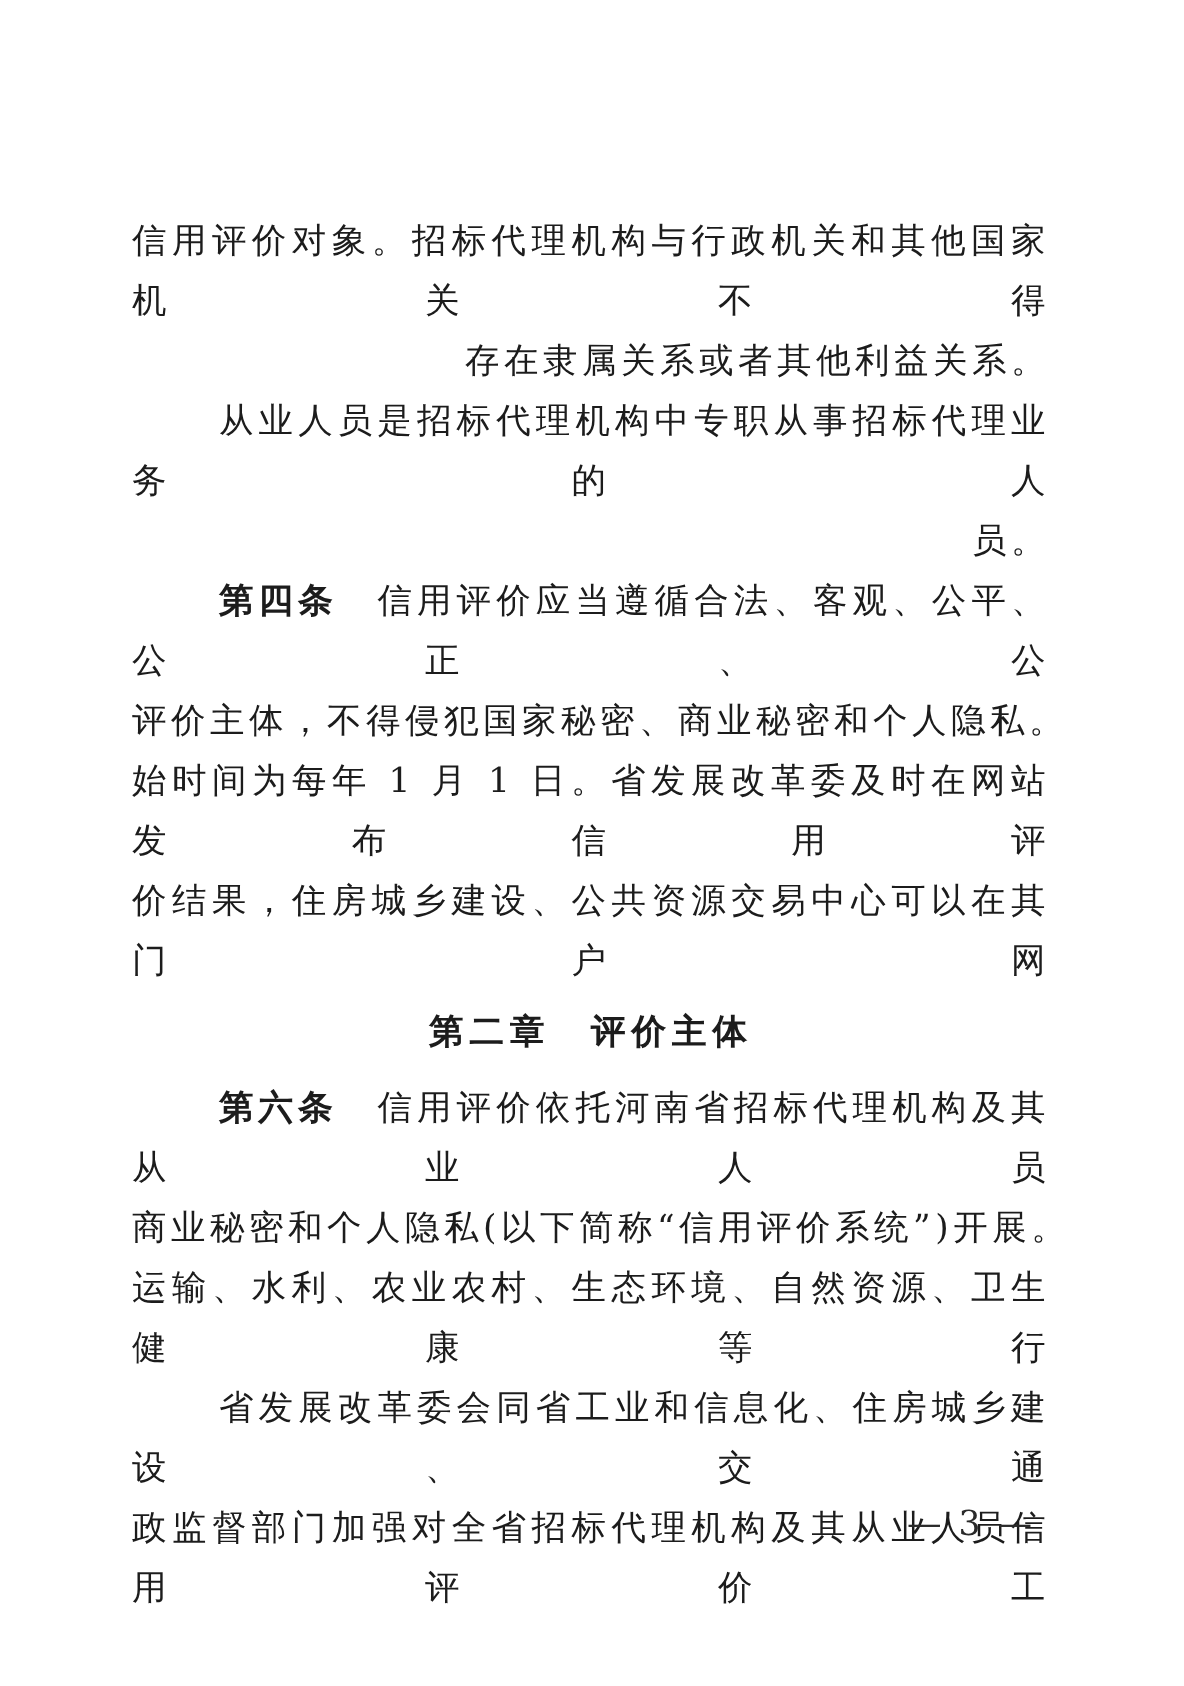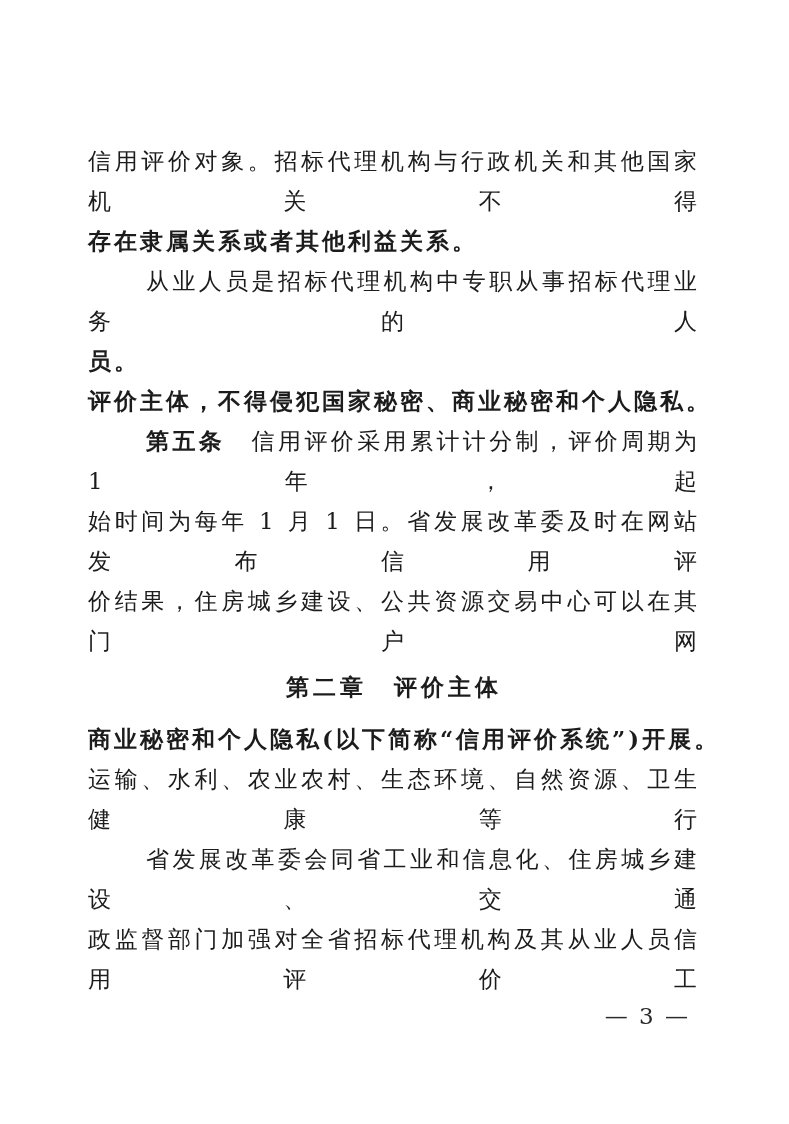--- a/index.html
+++ b/index.html
@@ -27,22 +27,21 @@
     line-height: 40px;
     letter-spacing: 3px;
     white-space: nowrap;
   }
   .align-justify {
     white-space: normal;
     text-align: justify;
     text-align-last: justify;
   }
   .align-left {
-    text-align: left;
-    font-weight: bold;
+    text-align: right;
   }
   .align-center {
     white-space: normal;
     text-align: center;
     text-align-last: center;
   }
   .indent {
     text-indent: 58px;
   }
   .chapter-heading {
@@ -66,24 +65,25 @@
 </style>
 </head>
 <body>
 
 <div class="page">
   <div class="content">
       <div class="line align-justify">信用评价对象。招标代理机构与行政机关和其他国家机关不得</div>
       <div class="line align-left">存在隶属关系或者其他利益关系。</div>
       <div class="line align-justify indent">从业人员是招标代理机构中专职从事招标代理业务的人</div>
       <div class="line align-left">员。</div>
+      <div class="line align-justify indent"><span class="bold">第四条</span>　信用评价应当遵循合法、客观、公平、公正、公</div>
       <div class="line align-left">评价主体，不得侵犯国家秘密、商业秘密和个人隐私。</div>
-      <div class="line align-justify indent"><span class="bold">第五条</span>　信用评价采用累计计分制，评价周期为 1 年，起</div>
       <div class="line align-justify">始时间为每年 1 月 1 日。省发展改革委及时在网站发布信用评</div>
       <div class="line align-justify">价结果，住房城乡建设、公共资源交易中心可以在其门户网</div>
       <div class="line align-center chapter-heading">第二章　评价主体</div>
+      <div class="line align-justify indent"><span class="bold">第六条</span>　信用评价依托河南省招标代理机构及其从业人员</div>
       <div class="line align-left">商业秘密和个人隐私(以下简称“信用评价系统”)开展。</div>
       <div class="line align-justify">运输、水利、农业农村、生态环境、自然资源、卫生健康等行</div>
       <div class="line align-justify indent">省发展改革委会同省工业和信息化、住房城乡建设、交通</div>
       <div class="line align-justify">政监督部门加强对全省招标代理机构及其从业人员信用评价工</div>
     </div>
   <div class="page-number">— 3 —</div>
 </div>
 
 </body></html>

